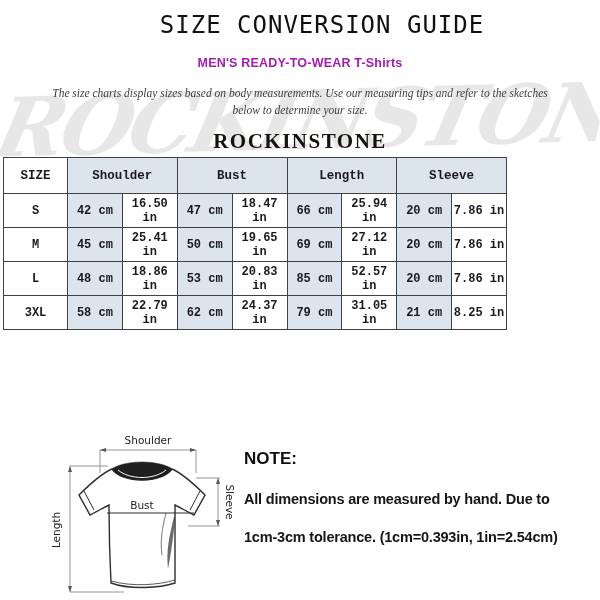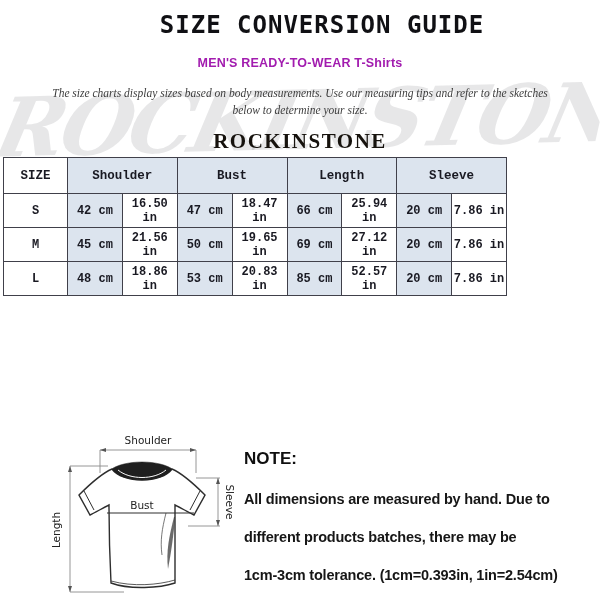--- a/index.html
+++ b/index.html
@@ -10,21 +10,21 @@
     overflow: hidden;
     font-family: "Liberation Sans", sans-serif;
     color: #15151e;
   }
 
   
   .header { position: relative; z-index: 2; text-align: center; }
   .title {
     margin-top: 11px;
     font-family: "DejaVu Sans Mono", monospace;
-    font-weight: bold;
+    font-weight: normal;
     font-size: 24px;
     letter-spacing: 1px;
     color: #101014;
     padding-left: 44px;
   }
   .subtitle {
     margin-top: 17px;
     font-size: 12.5px;
     font-weight: bold;
     letter-spacing: 0.2px;
@@ -167,38 +167,49 @@
     <td class="blue">47 cm</td>
     <td>18.47 in</td>
     <td class="blue">66 cm</td>
     <td>25.94 in</td>
     <td class="blue">20 cm</td>
     <td>7.86 in</td>
   </tr>
   <tr>
     <td>M</td>
     <td class="blue">45 cm</td>
-    <td>21.56 in</td>
+    <td>25.41 in</td>
     <td class="blue">50 cm</td>
     <td>19.65 in</td>
     <td class="blue">69 cm</td>
     <td>27.12 in</td>
     <td class="blue">20 cm</td>
     <td>7.86 in</td>
   </tr>
   <tr>
     <td>L</td>
     <td class="blue">48 cm</td>
     <td>18.86 in</td>
     <td class="blue">53 cm</td>
     <td>20.83 in</td>
     <td class="blue">85 cm</td>
     <td>52.57 in</td>
     <td class="blue">20 cm</td>
     <td>7.86 in</td>
+  </tr>
+  <tr>
+    <td>3XL</td>
+    <td class="blue">58 cm</td>
+    <td>22.79 in</td>
+    <td class="blue">62 cm</td>
+    <td>24.37 in</td>
+    <td class="blue">79 cm</td>
+    <td>31.05 in</td>
+    <td class="blue">21 cm</td>
+    <td>8.25 in</td>
   </tr>
 </tbody>
   </table>
 
 <div class="bottom">
   <div class="diagram-wrap">
     <svg viewBox="0 0 192 166" width="192" height="166">
 
       <g stroke="#8a8a8a" stroke-width="0.9" fill="none">
         <line x1="52" y1="17" x2="148" y2="17"></line>
@@ -239,16 +250,15 @@
 
       <text x="100" y="11" font-size="10.5" text-anchor="middle">Shoulder</text>
       <text x="94" y="76" font-size="10.5" text-anchor="middle">Bust</text>
       <text x="12" y="97" font-size="10.5" text-anchor="middle" transform="rotate(-90 12 97)">Length</text>
       <text x="178" y="69" font-size="10.5" text-anchor="middle" transform="rotate(90 178 69)">Sleeve</text>
     </svg>
   </div>
   <div class="note">
     <div class="note-heading">NOTE:</div>
     <div class="note-line">All dimensions are measured by hand. Due to</div>
-    <div class="note-line">different products batches, there may be</div>
     <div class="note-line">1cm-3cm tolerance. (1cm=0.393in, 1in=2.54cm)</div>
   </div>
 </div>
 
 </body></html>

